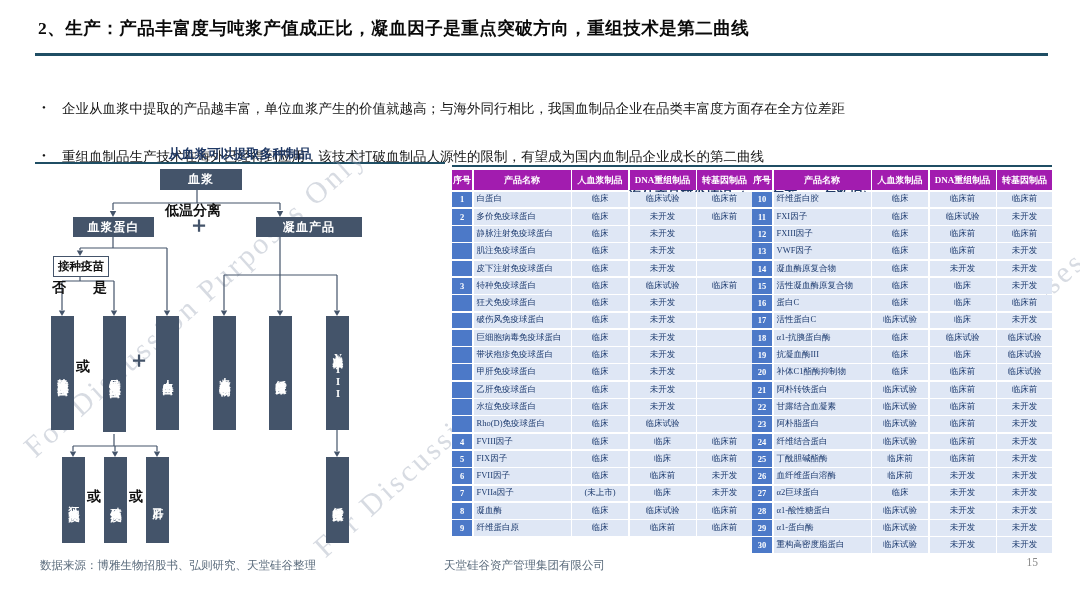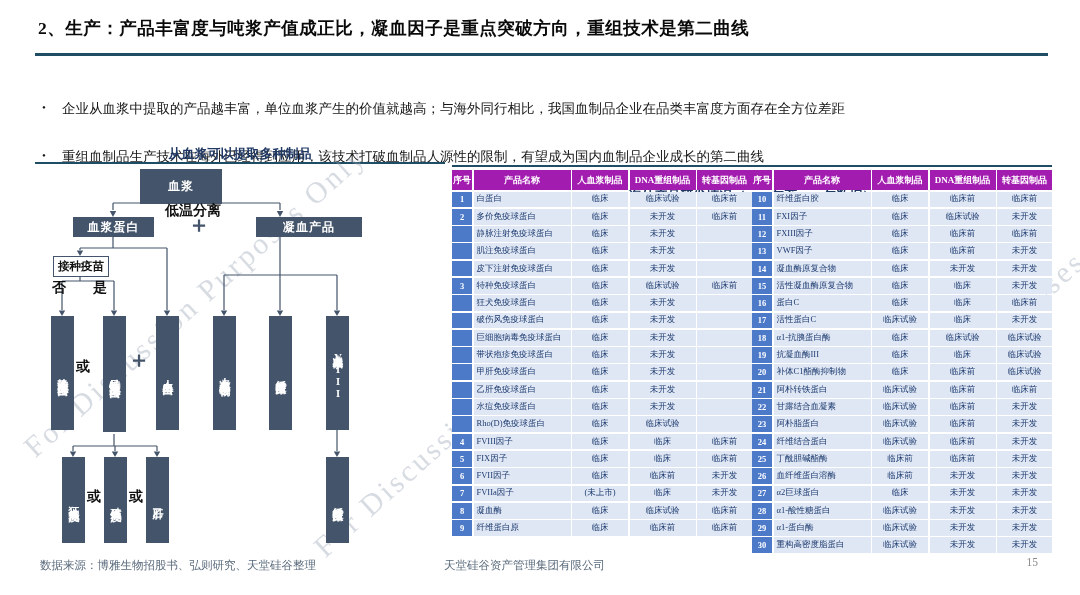--- a/index.html
+++ b/index.html
@@ -95,21 +95,21 @@
         <polygon points="185.8,142.5 192.2,142.5 189,148"></polygon>
         <polygon points="241.8,142.5 248.2,142.5 245,148"></polygon>
         <polygon points="298.8,142.5 305.2,142.5 302,148"></polygon>
         <polygon points="34.8,283.5 41.2,283.5 38,289"></polygon>
         <polygon points="76.8,283.5 83.2,283.5 80,289"></polygon>
         <polygon points="118.8,283.5 125.2,283.5 122,289"></polygon>
         <polygon points="298.8,283.5 305.2,283.5 302,289"></polygon>
       </g>
     </svg>
 
-    <div class="fbox" style="left:105px;top:1px;width:82px;height:35px;">血浆</div>
+    <div class="fbox" style="left:125px;top:1px;width:82px;height:21px;">血浆</div>
     <div class="flbl" style="left:127px;top:34px;width:62px;text-align:center;">低温分离</div>
     <div class="fplus" style="left:153px;top:47px;">＋</div>
     <div class="fbox" style="left:38px;top:49px;width:81px;height:20px;">血浆蛋白</div>
     <div class="fbox" style="left:221px;top:49px;width:106px;height:20px;">凝血产品</div>
     <div class="obox" style="left:18px;top:88px;width:54px;height:19px;text-align:center;">接种疫苗</div>
     <div class="flbl" style="left:17px;top:111px;">否</div>
     <div class="flbl" style="left:58px;top:111px;">是</div>
 
     <div class="vbar" style="left:16px;top:148px;height:114px;">静注人免疫球蛋白</div>
     <div class="flbl" style="left:41px;top:190px;">或</div>

